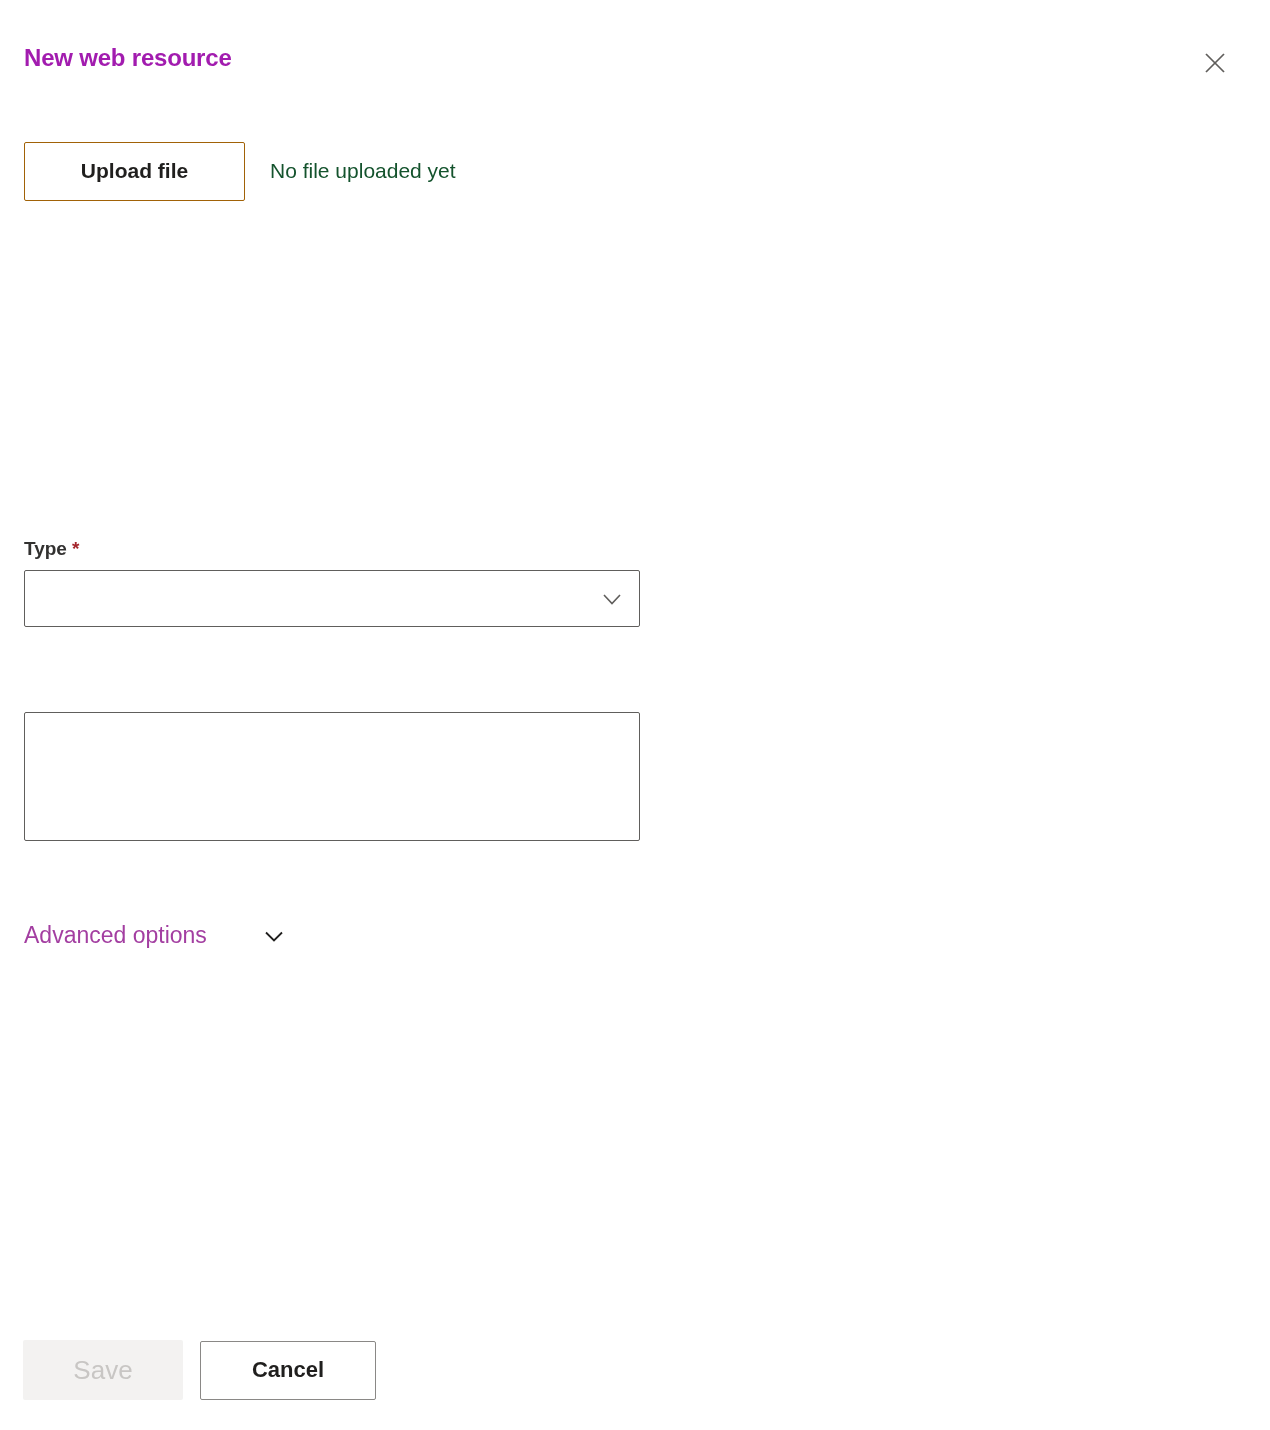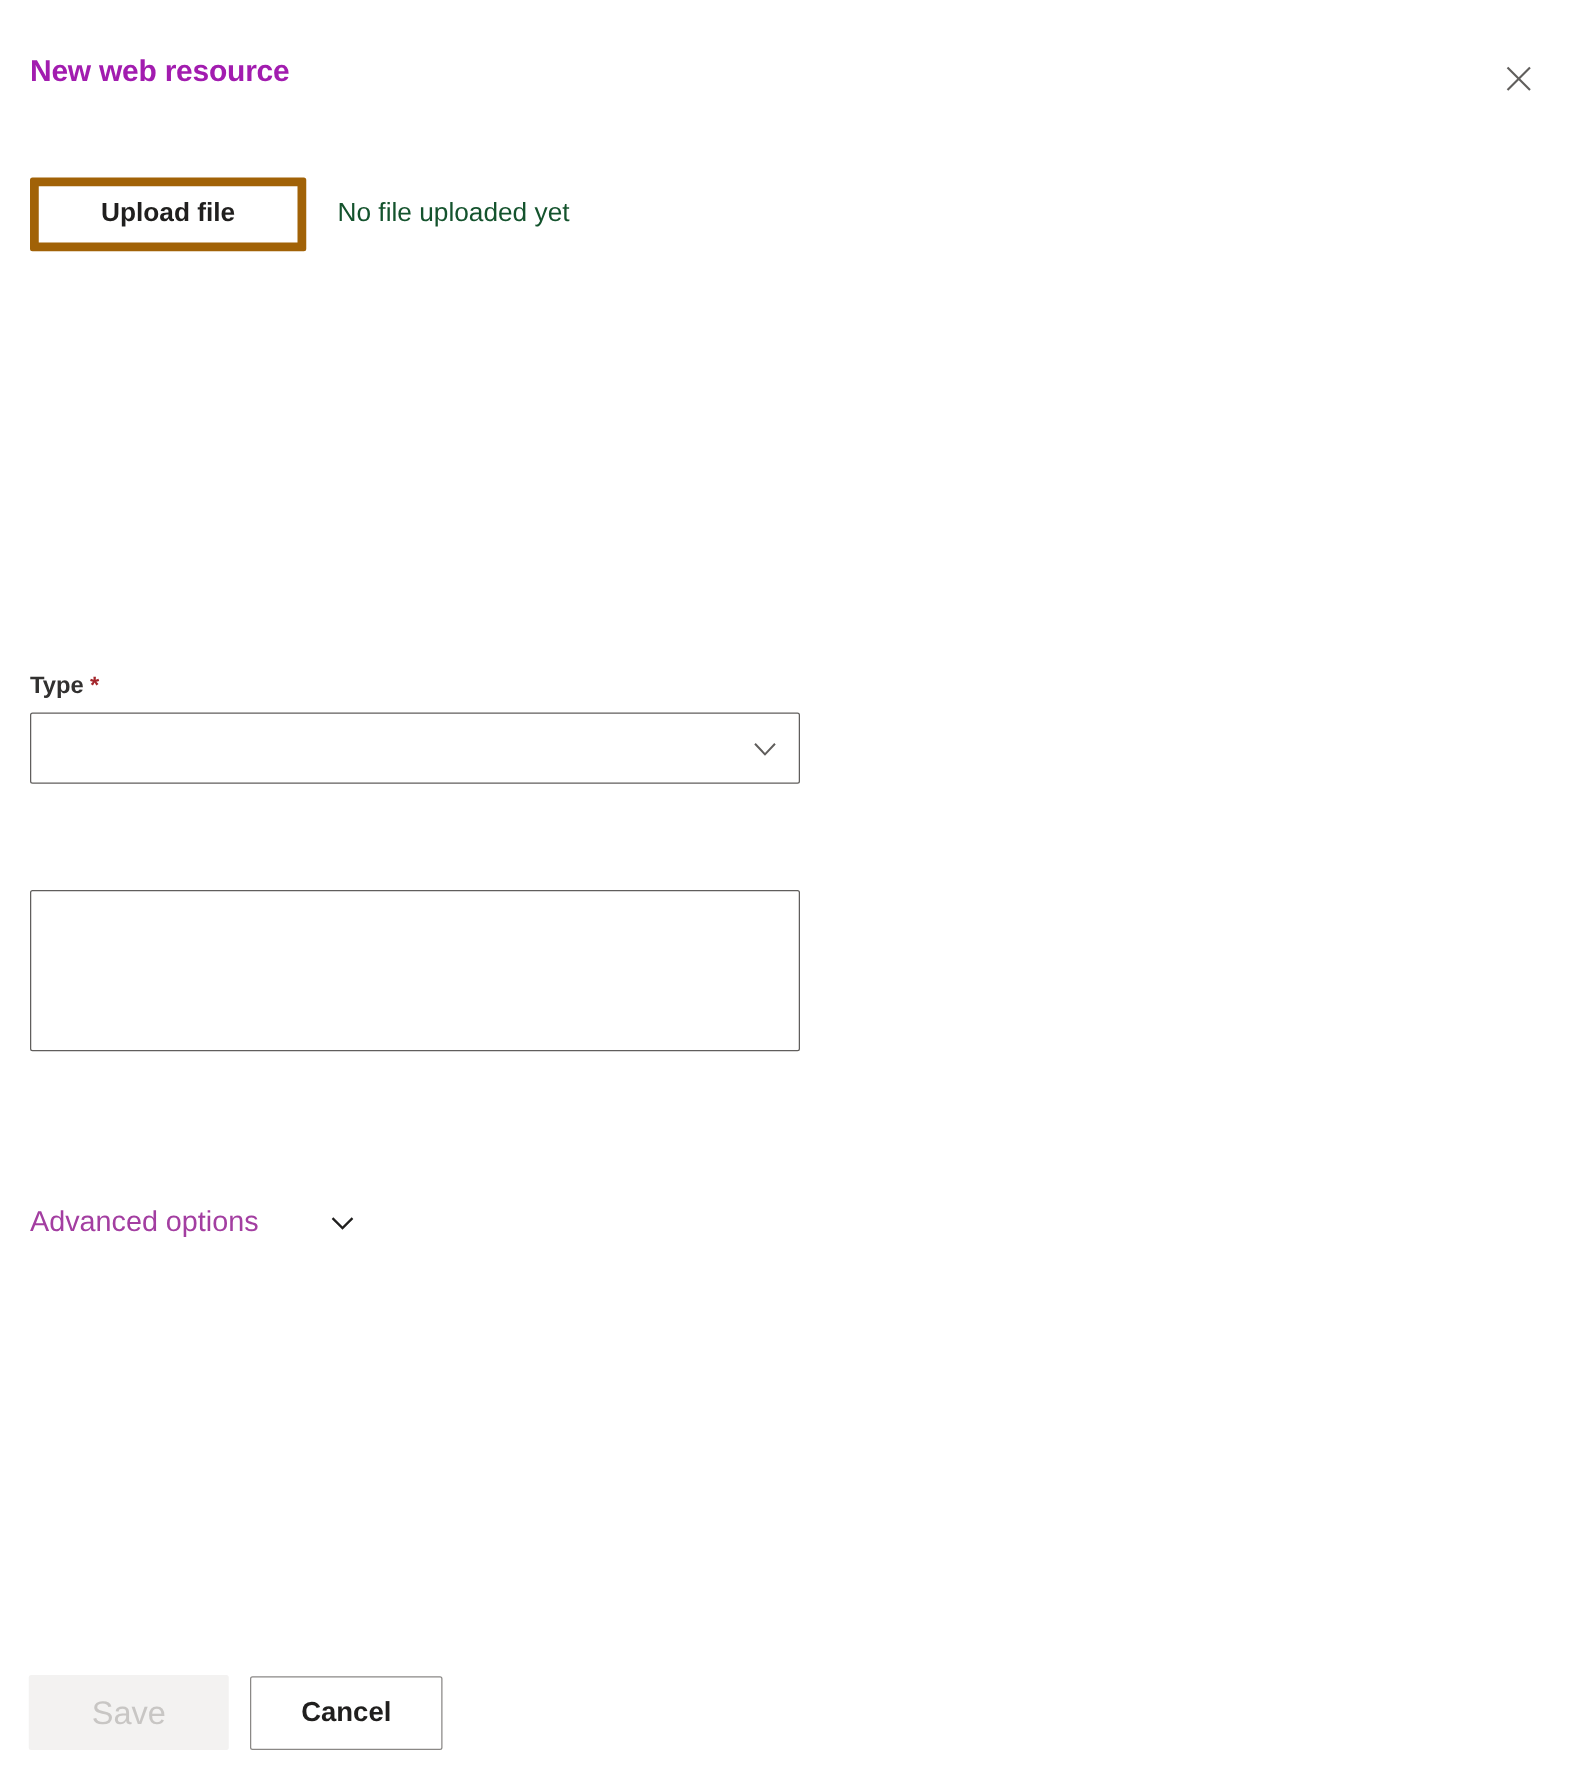--- a/index.html
+++ b/index.html
@@ -64,21 +64,21 @@
     top: 141px;
     height: 60px;
     display: flex;
     align-items: center;
   }
   .upload-button {
     width: 221px;
     height: 59px;
     box-sizing: border-box;
     background: #ffffff;
-    border: 7px solid #a16207;
+    border: 1px solid #a16207;
     border-radius: 2px;
     font-family: "Liberation Sans", sans-serif;
     font-size: 21px;
     font-weight: 600;
     color: #201f1e;
     cursor: pointer;
     display: flex;
     align-items: center;
     justify-content: center;
   }
@@ -201,21 +201,21 @@
     color: #323130;
     padding: 8px 12px;
     resize: none;
     outline: none;
   }
 
   
   .advanced-options {
     position: absolute;
     left: 24px;
-    top: 964px;
+    top: 922px;
     display: flex;
     cursor: pointer;
     background: transparent;
     border: none;
     padding: 0;
     gap: 38px;
   }
   .advanced-options-label {
     font-family: "Liberation Sans", sans-serif;
     font-size: 23px;
@@ -245,21 +245,21 @@
     border-radius: 2px;
     font-family: "Liberation Sans", sans-serif;
     font-size: 26px;
     color: #c8c6c4;
     cursor: default;
     display: flex;
     align-items: center;
     justify-content: center;
   }
   .btn-cancel {
-    width: 154px;
+    width: 176px;
     height: 59px;
     margin-left: 17px;
     box-sizing: border-box;
     background: #ffffff;
     border: 1px solid #8a8886;
     border-radius: 2px;
     font-family: "Liberation Sans", sans-serif;
     font-size: 22px;
     font-weight: 600;
     color: #201f1e;

